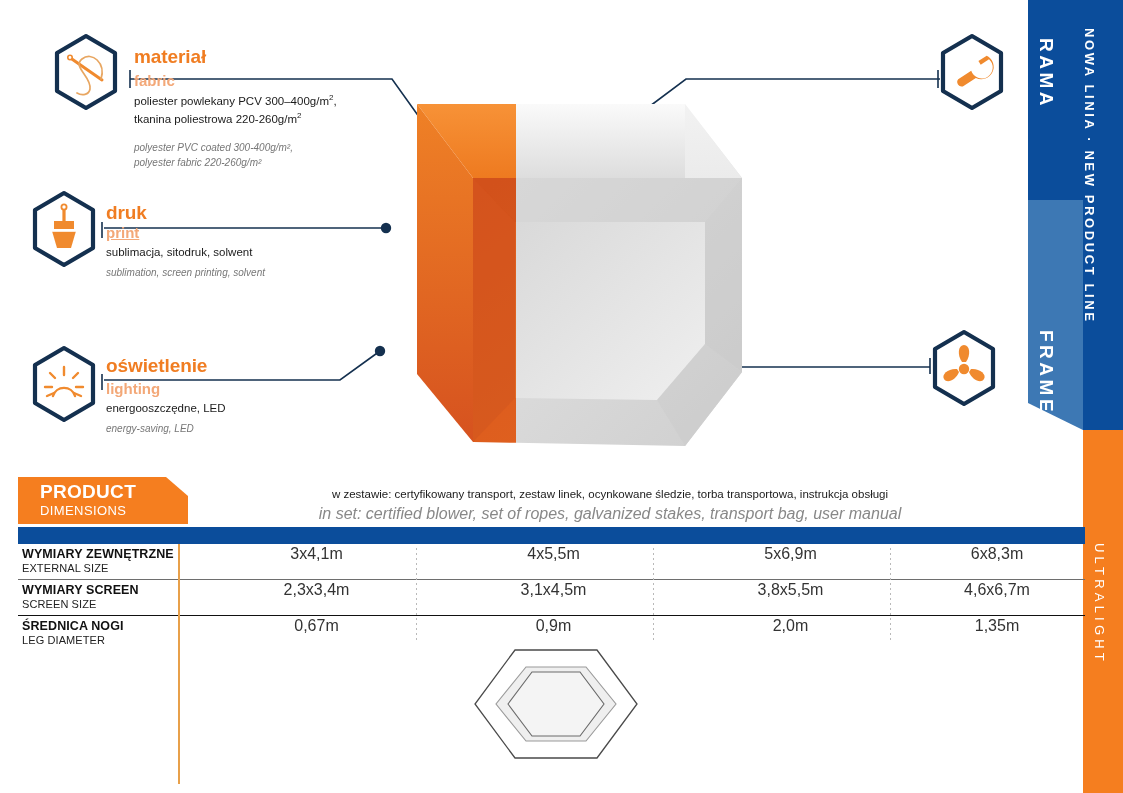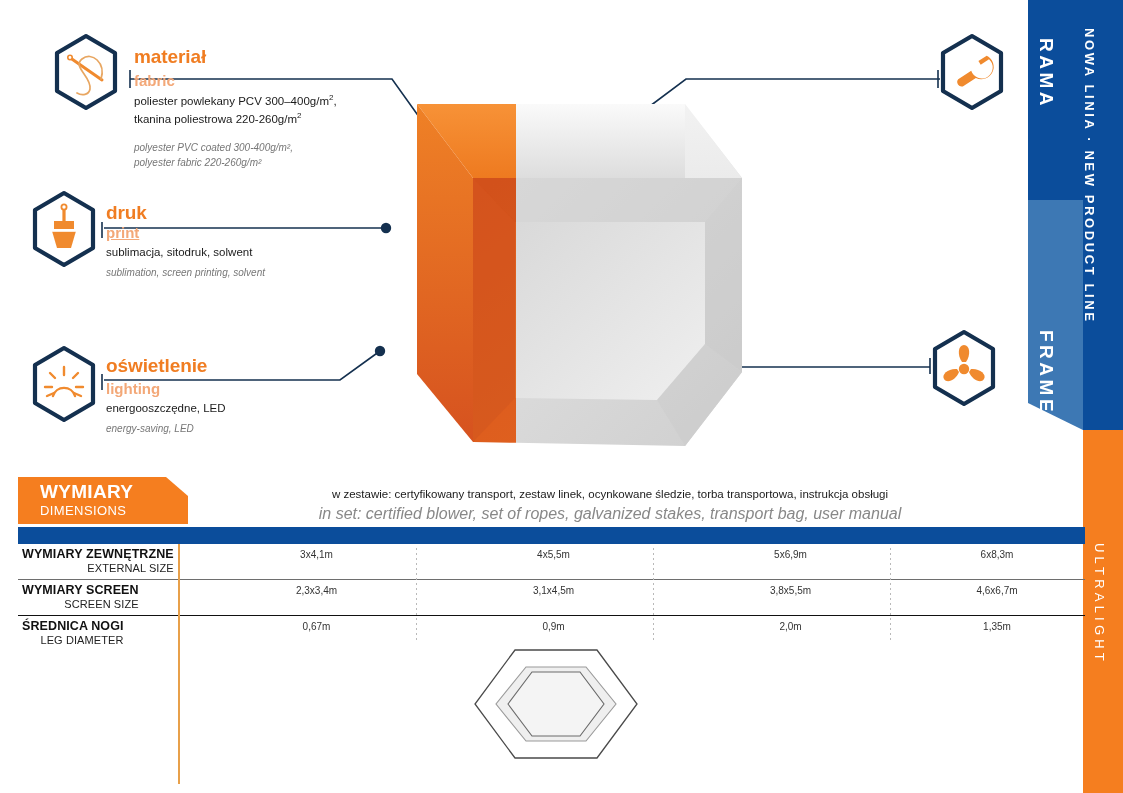--- a/index.html
+++ b/index.html
@@ -65,26 +65,26 @@
   .dimbanner .bs{position:absolute;left:22px;top:26px;color:#fff;font-size:13px;letter-spacing:.4px;}
 
   .setnote{position:absolute;left:195px;top:487px;width:830px;text-align:center;}
   .setnote .pl{font-size:11.5px;color:#1a1a1a;line-height:1.35;}
   .setnote .en{font-size:16px;color:#888;font-style:italic;line-height:1.35;}
 
   .bluebar{position:absolute;left:18px;top:527px;width:1067px;height:17px;background:#0B4D9B;}
 
   .table{position:absolute;left:18px;top:544px;width:1067px;}
   .trow{position:relative;height:36px;}
-  .trow .lbl{position:absolute;left:4px;top:3px;text-align:right;}
+  .trow .lbl{position:absolute;left:4px;top:3px;}
   .trow .lbl .pl{font-size:12.5px;font-weight:bold;color:#111;line-height:1.18;letter-spacing:.1px;}
   .trow .lbl .en{font-size:11px;color:#222;line-height:1.18;letter-spacing:.1px;}
   .trow .cell{
     position:absolute;top:0;height:20px;display:flex;align-items:center;
-    justify-content:center;font-size:10px;color:#333;
+    justify-content:center;font-size:16px;color:#333;
   }
   .hline{position:absolute;left:0;width:1067px;height:1px;background:#6e6e6e;}
 
   .vorange{position:absolute;left:178px;top:544px;width:2px;height:240px;background:#E8A04A;}
   .vdot{position:absolute;top:548px;width:1px;height:92px;
     background-image:linear-gradient(to bottom,#b9b9b9 0 2px,transparent 2px 5px);
     background-size:1px 5px;}
 
   .minihex{position:absolute;left:470px;top:645px;width:172px;height:118px;}
   .minihex svg{display:block;width:100%;height:100%;}
@@ -290,21 +290,21 @@
   </div>
   <div class="vlabel" id="v-rama">RAMA</div>
   <div class="vlabel" id="v-frame">FRAME</div>
   <div class="vlabel" id="v-line">NOWA LINIA · NEW PRODUCT LINE</div>
   <div class="vlabel" id="v-ultra">ULTRALIGHT</div>
 
   <div class="dimbanner">
     <svg viewBox="0 0 170 47" preserveAspectRatio="none">
       <polygon points="0,0 148,0 170,19 170,47 0,47" fill="#F57E1F"></polygon>
     </svg>
-    <div class="bt">WYMIARY</div>
+    <div class="bt">PRODUCT</div>
     <div class="bs">DIMENSIONS</div>
   </div>
 
   <div class="setnote">
     <div class="pl">w zestawie: certyfikowany transport, zestaw linek, ocynkowane śledzie, torba transportowa, instrukcja obsługi</div>
     <div class="en">in set: certified blower, set of ropes, galvanized stakes, transport bag, user manual</div>
   </div>
 
   <div class="bluebar"></div>
 

